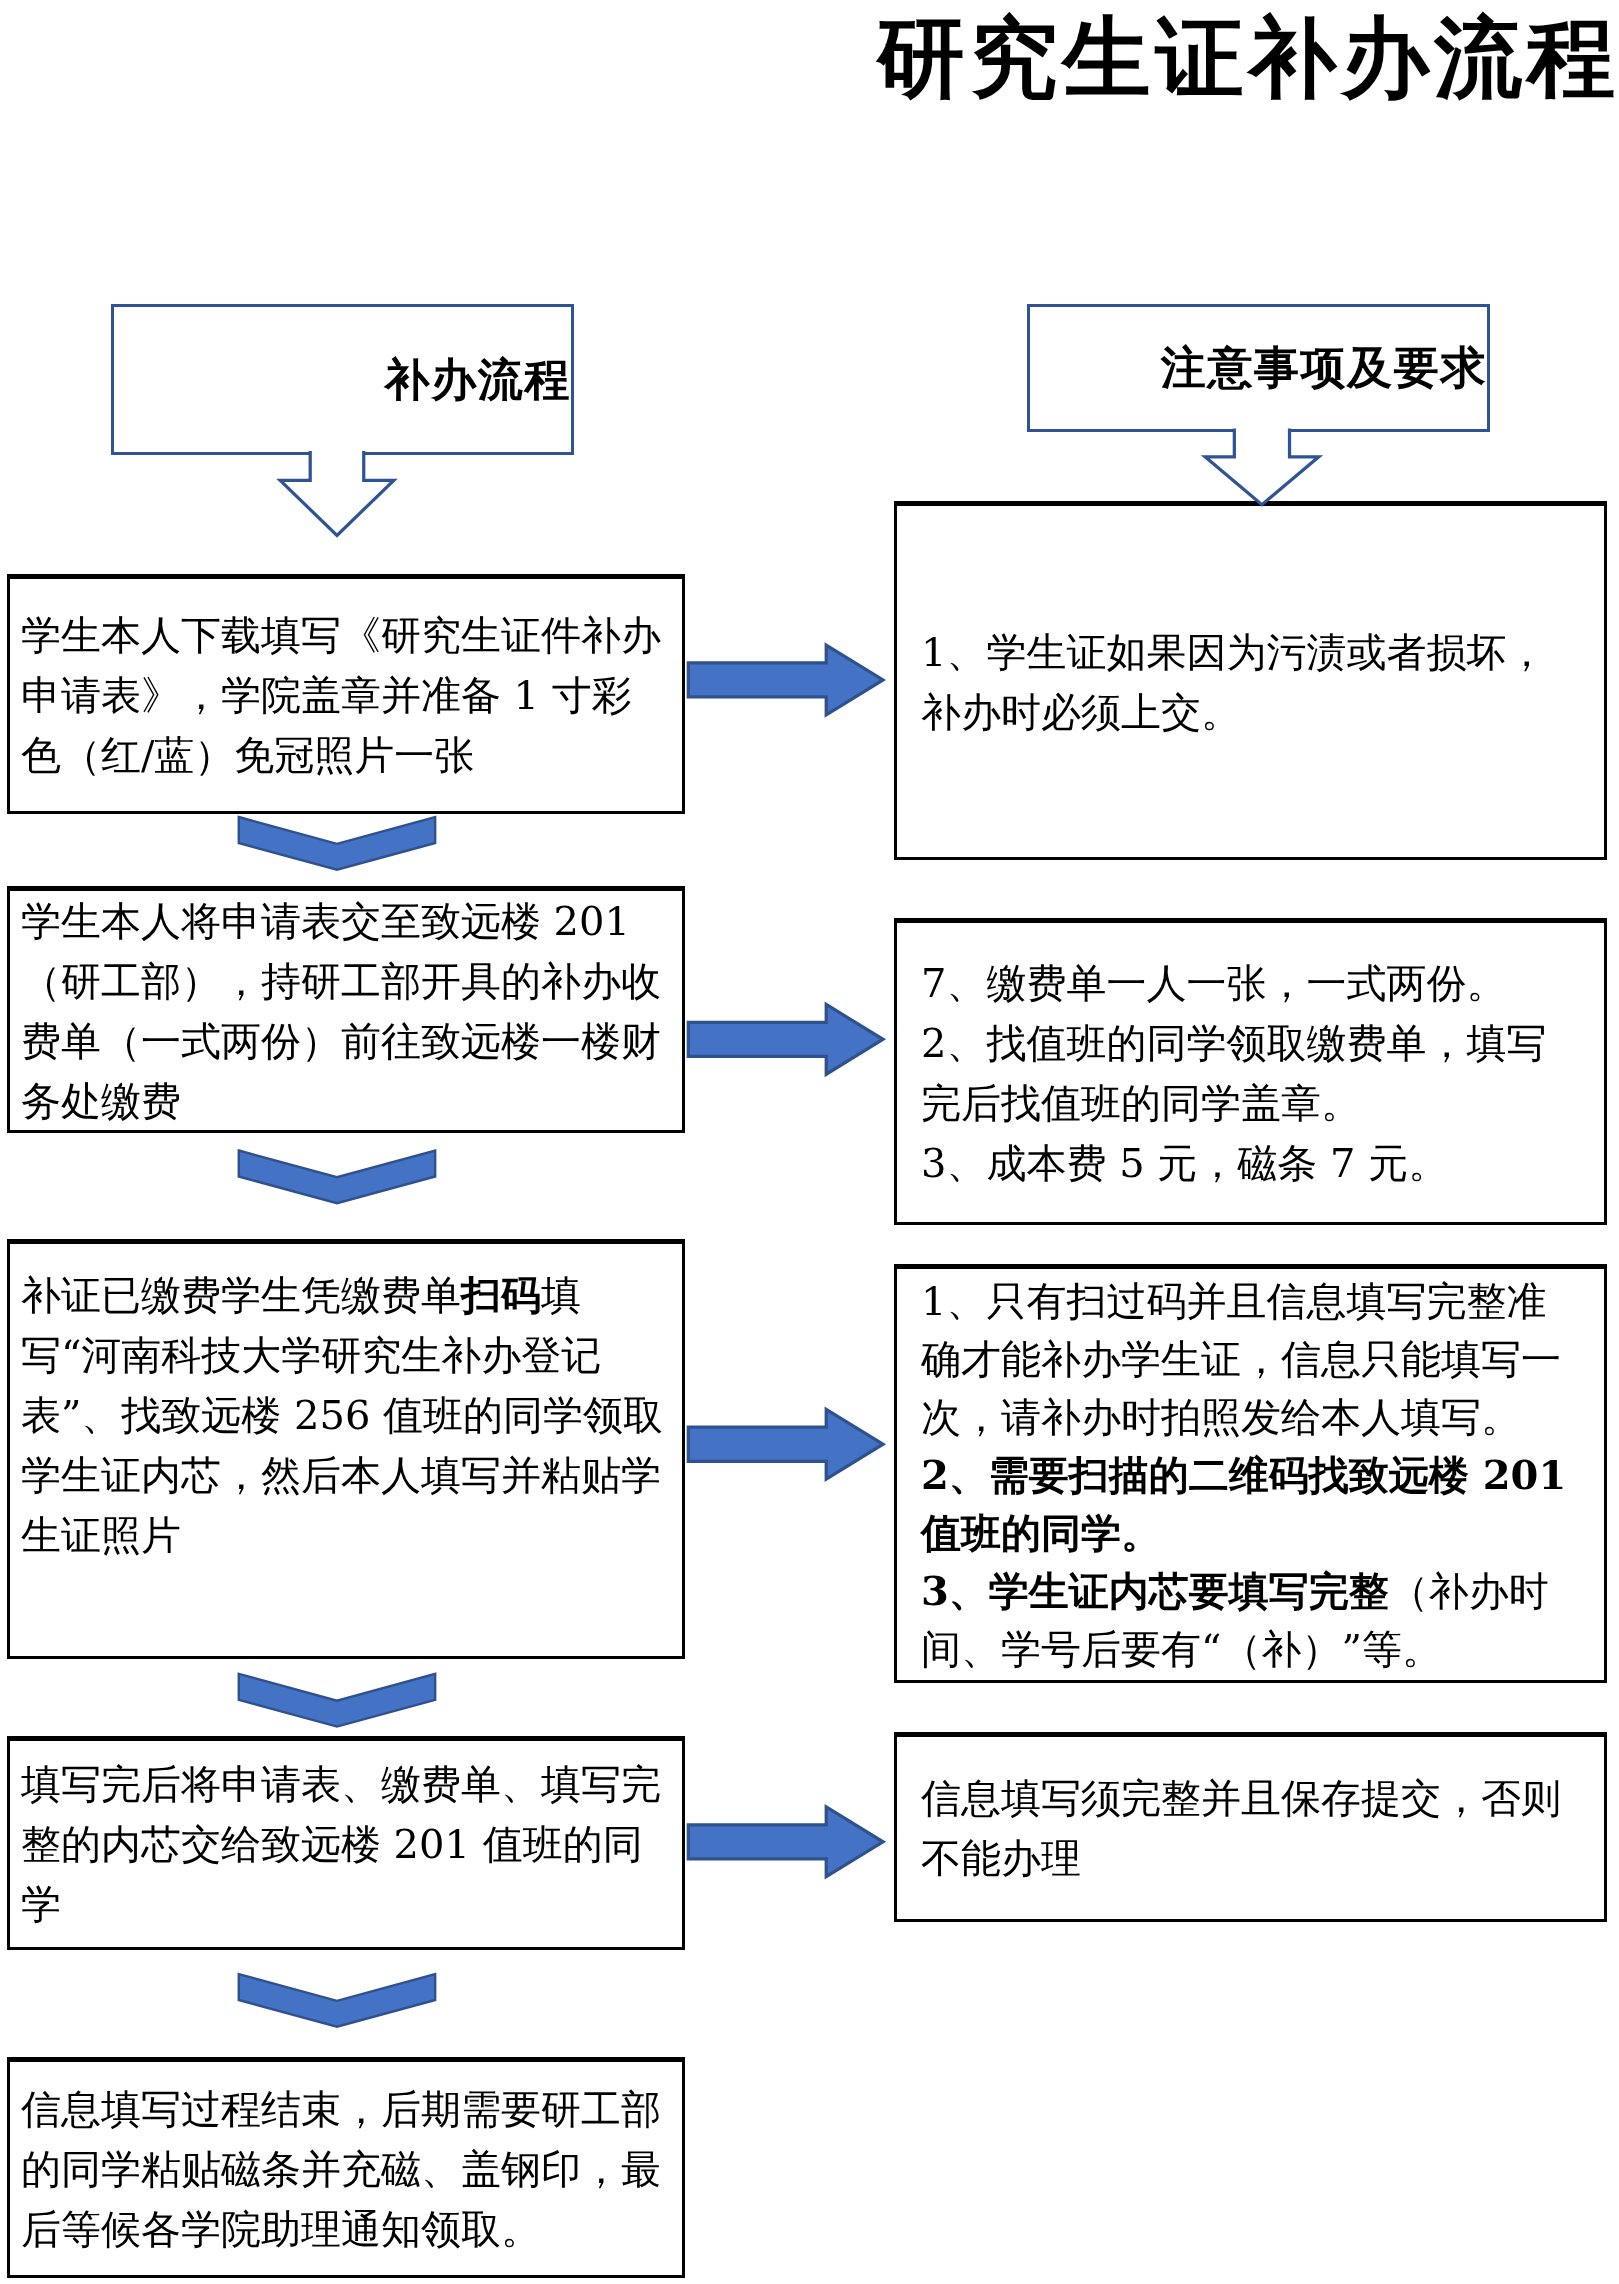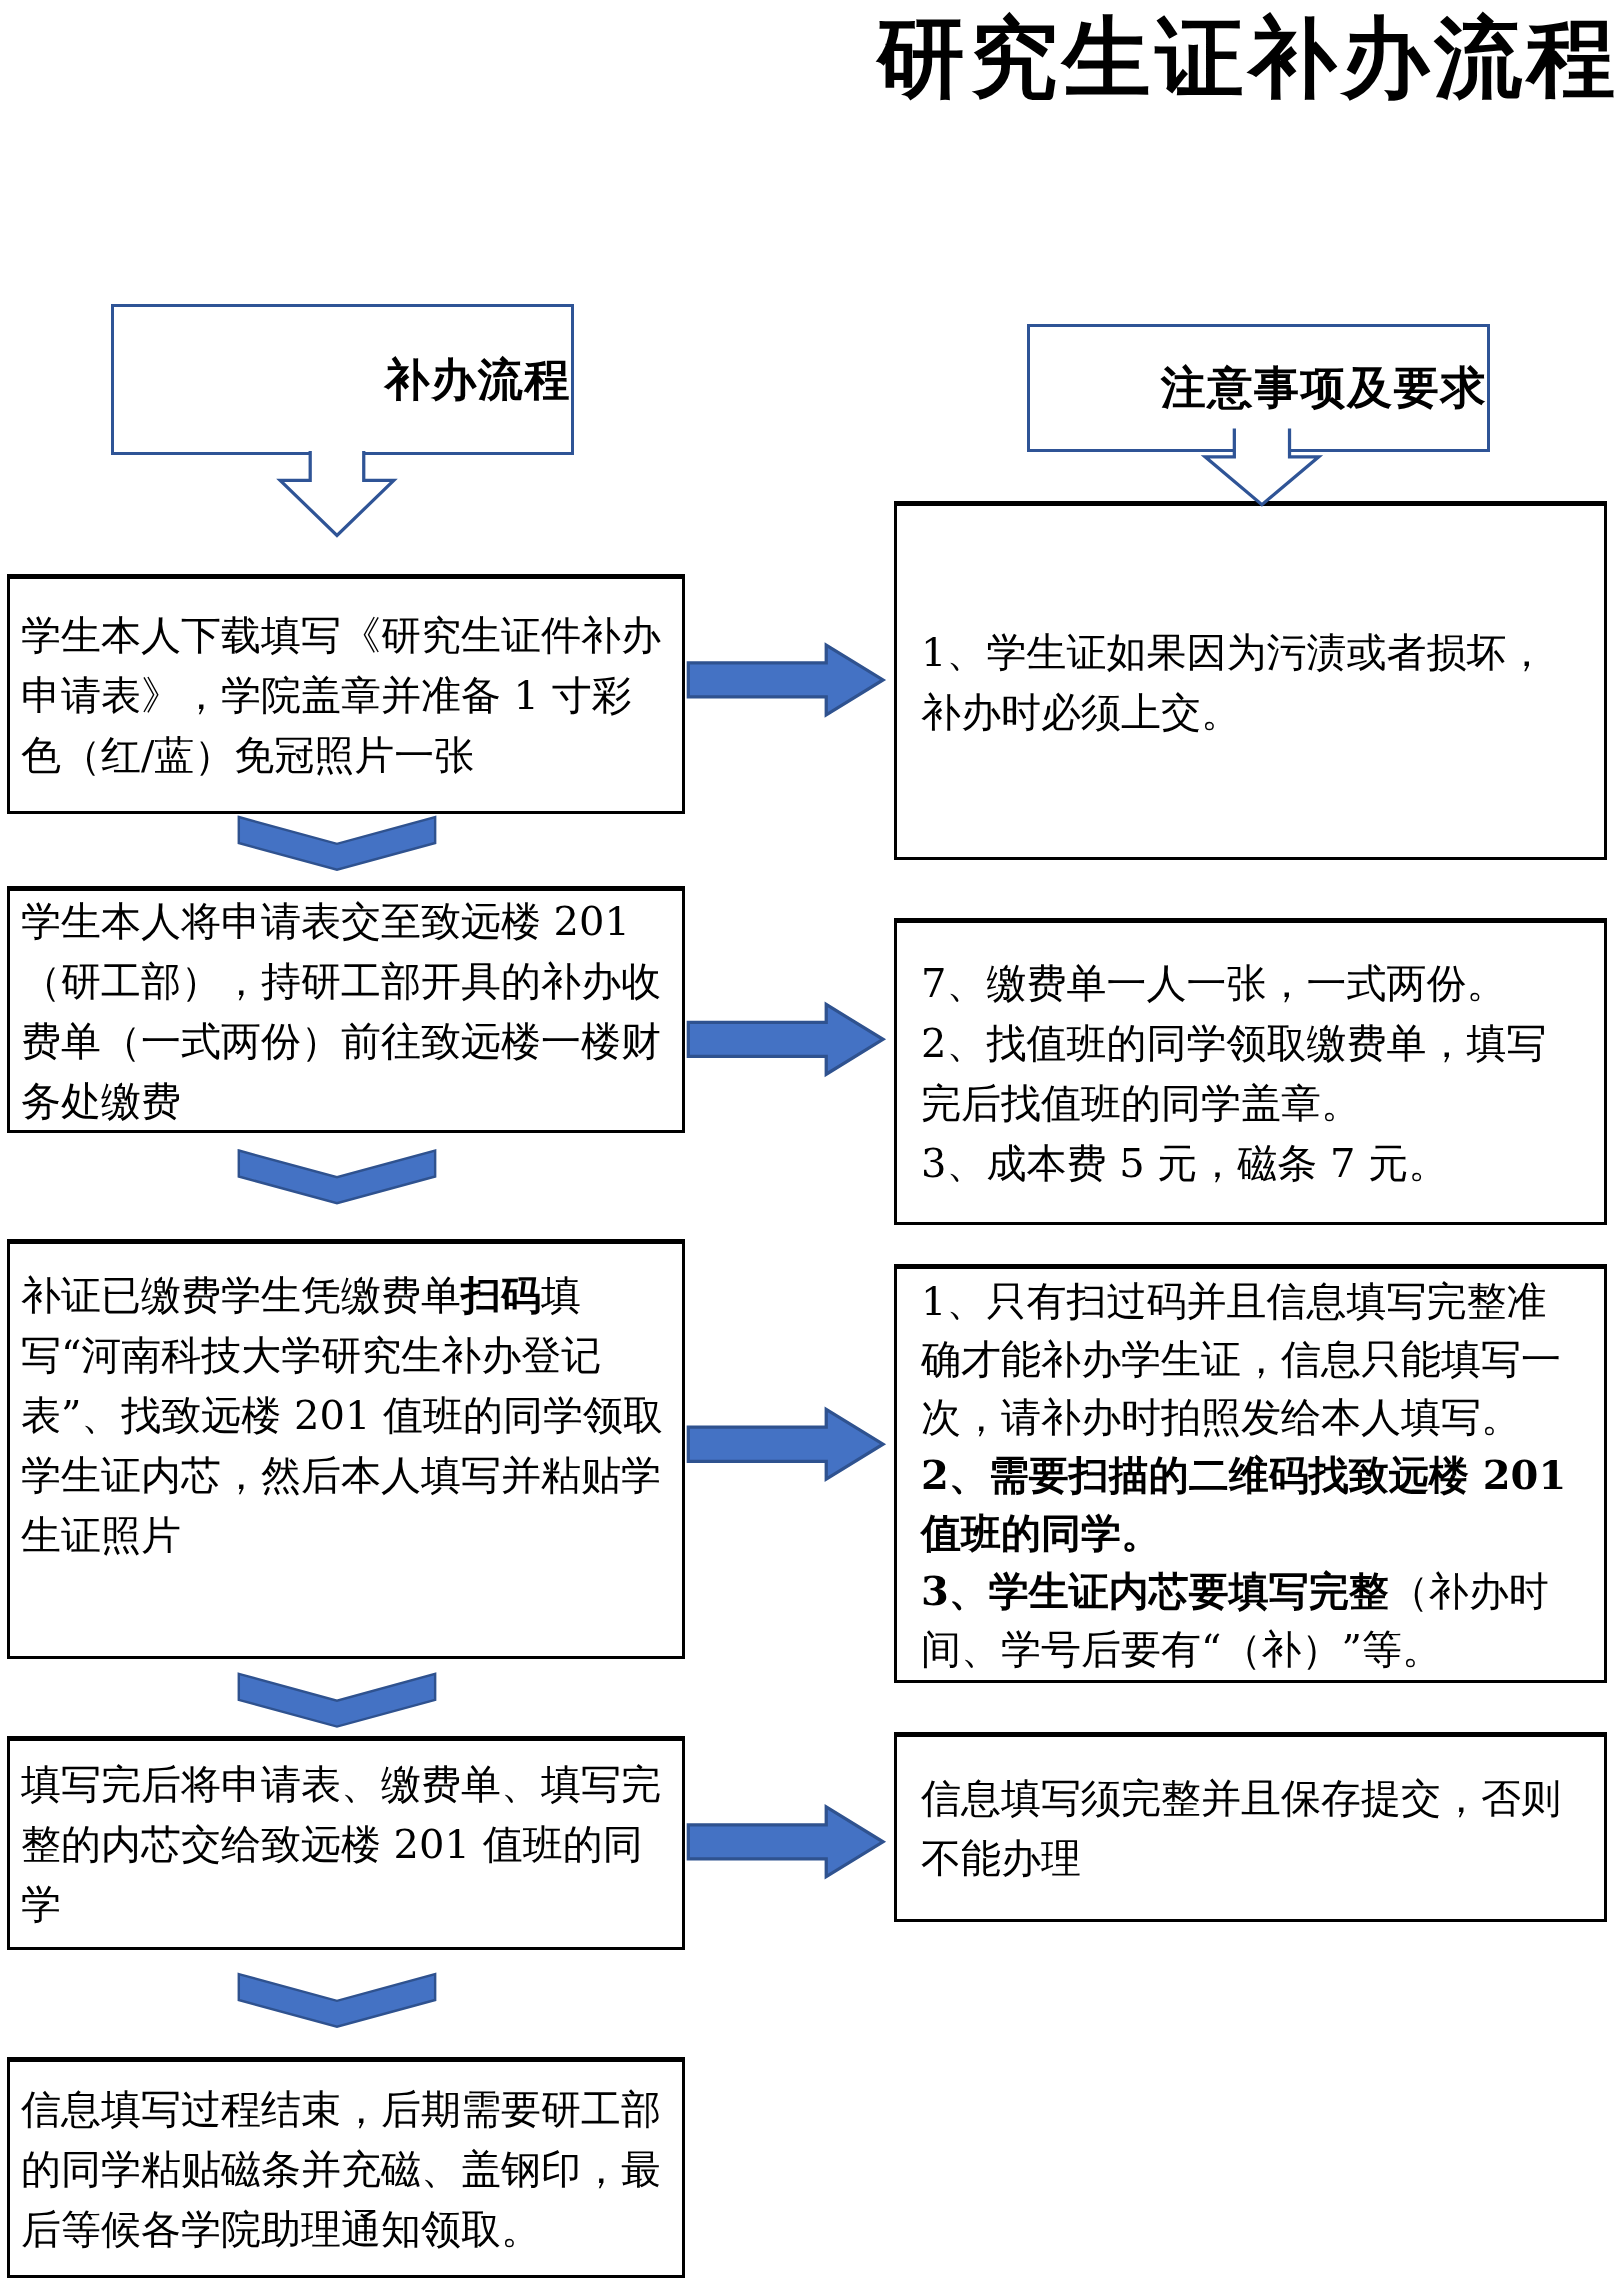--- a/index.html
+++ b/index.html
@@ -14,21 +14,21 @@
   .subtitle{
     position:absolute;top:175px;left:0;width:100%;text-align:center;
     font-size:50px;font-weight:bold;letter-spacing:3.2px;line-height:1;margin:0;
   }
   .hdr{
     position:absolute;box-sizing:border-box;border:3.2px solid #2F5496;background:#fff;
     display:flex;align-items:center;justify-content:flex-end;
     font-size:45px;font-weight:bold;letter-spacing:1.6px;
   }
   .hdr-left{left:111px;top:304px;width:463px;height:151px;}
-  .hdr-right{left:1027px;top:304px;width:463px;height:128px;margin-top:20px;}
+  .hdr-right{left:1027px;top:304px;width:463px;height:128px;}
   .box{
     position:absolute;box-sizing:border-box;background:#fff;
     border:3.2px solid #000;border-top-width:5.7px;
     display:flex;flex-direction:column;justify-content:center;
     font-size:40px;line-height:1.5;
   }
   .step{left:6.5px;width:678px;padding:0 11.4px;}
   .note{left:894px;width:713px;padding:0 24px;}
   .step-1{top:574px;height:240px;}
   .step-2{top:886px;height:247px;}
@@ -60,21 +60,21 @@
     <span>注意事项及要求</span>
   </div>
 
   <div class="box step step-1">
     <p><span>学生本人下载填写《研究生证件补办申请表》，学院盖章并准备 1 寸彩色（红/蓝）免冠照片一张</span></p>
   </div>
   <div class="box step step-2">
     <p><span>学生本人将申请表交至致远楼 201（研工部），持研工部开具的补办收费单（一式两份）前往致远楼一楼财务处缴费</span></p>
   </div>
   <div class="box step step-3">
-    <p><span>补证已缴费学生凭缴费单</span><span class="b">扫码</span><span>填写“河南科技大学研究生补办登记表”、找致远楼 201 值班的同学领取学生证内芯，然后本人填写并粘贴学生证照片</span></p>
+    <p><span>补证已缴费学生凭缴费单</span><span class="b">扫码</span><span>填写“河南科技大学研究生补办登记表”、找致远楼 256 值班的同学领取学生证内芯，然后本人填写并粘贴学生证照片</span></p>
   </div>
   <div class="box step step-4">
     <p><span>填写完后将申请表、缴费单、填写完整的内芯交给致远楼 201 值班的同学</span></p>
   </div>
   <div class="box step step-5">
     <p><span>信息填写过程结束，后期需要研工部的同学粘贴磁条并充磁、盖钢印，最后等候各学院助理通知领取。</span></p>
   </div>
 
   <div class="box note note-1">
     <p><span>1、学生证如果因为污渍或者损坏，补办时必须上交。</span></p>

